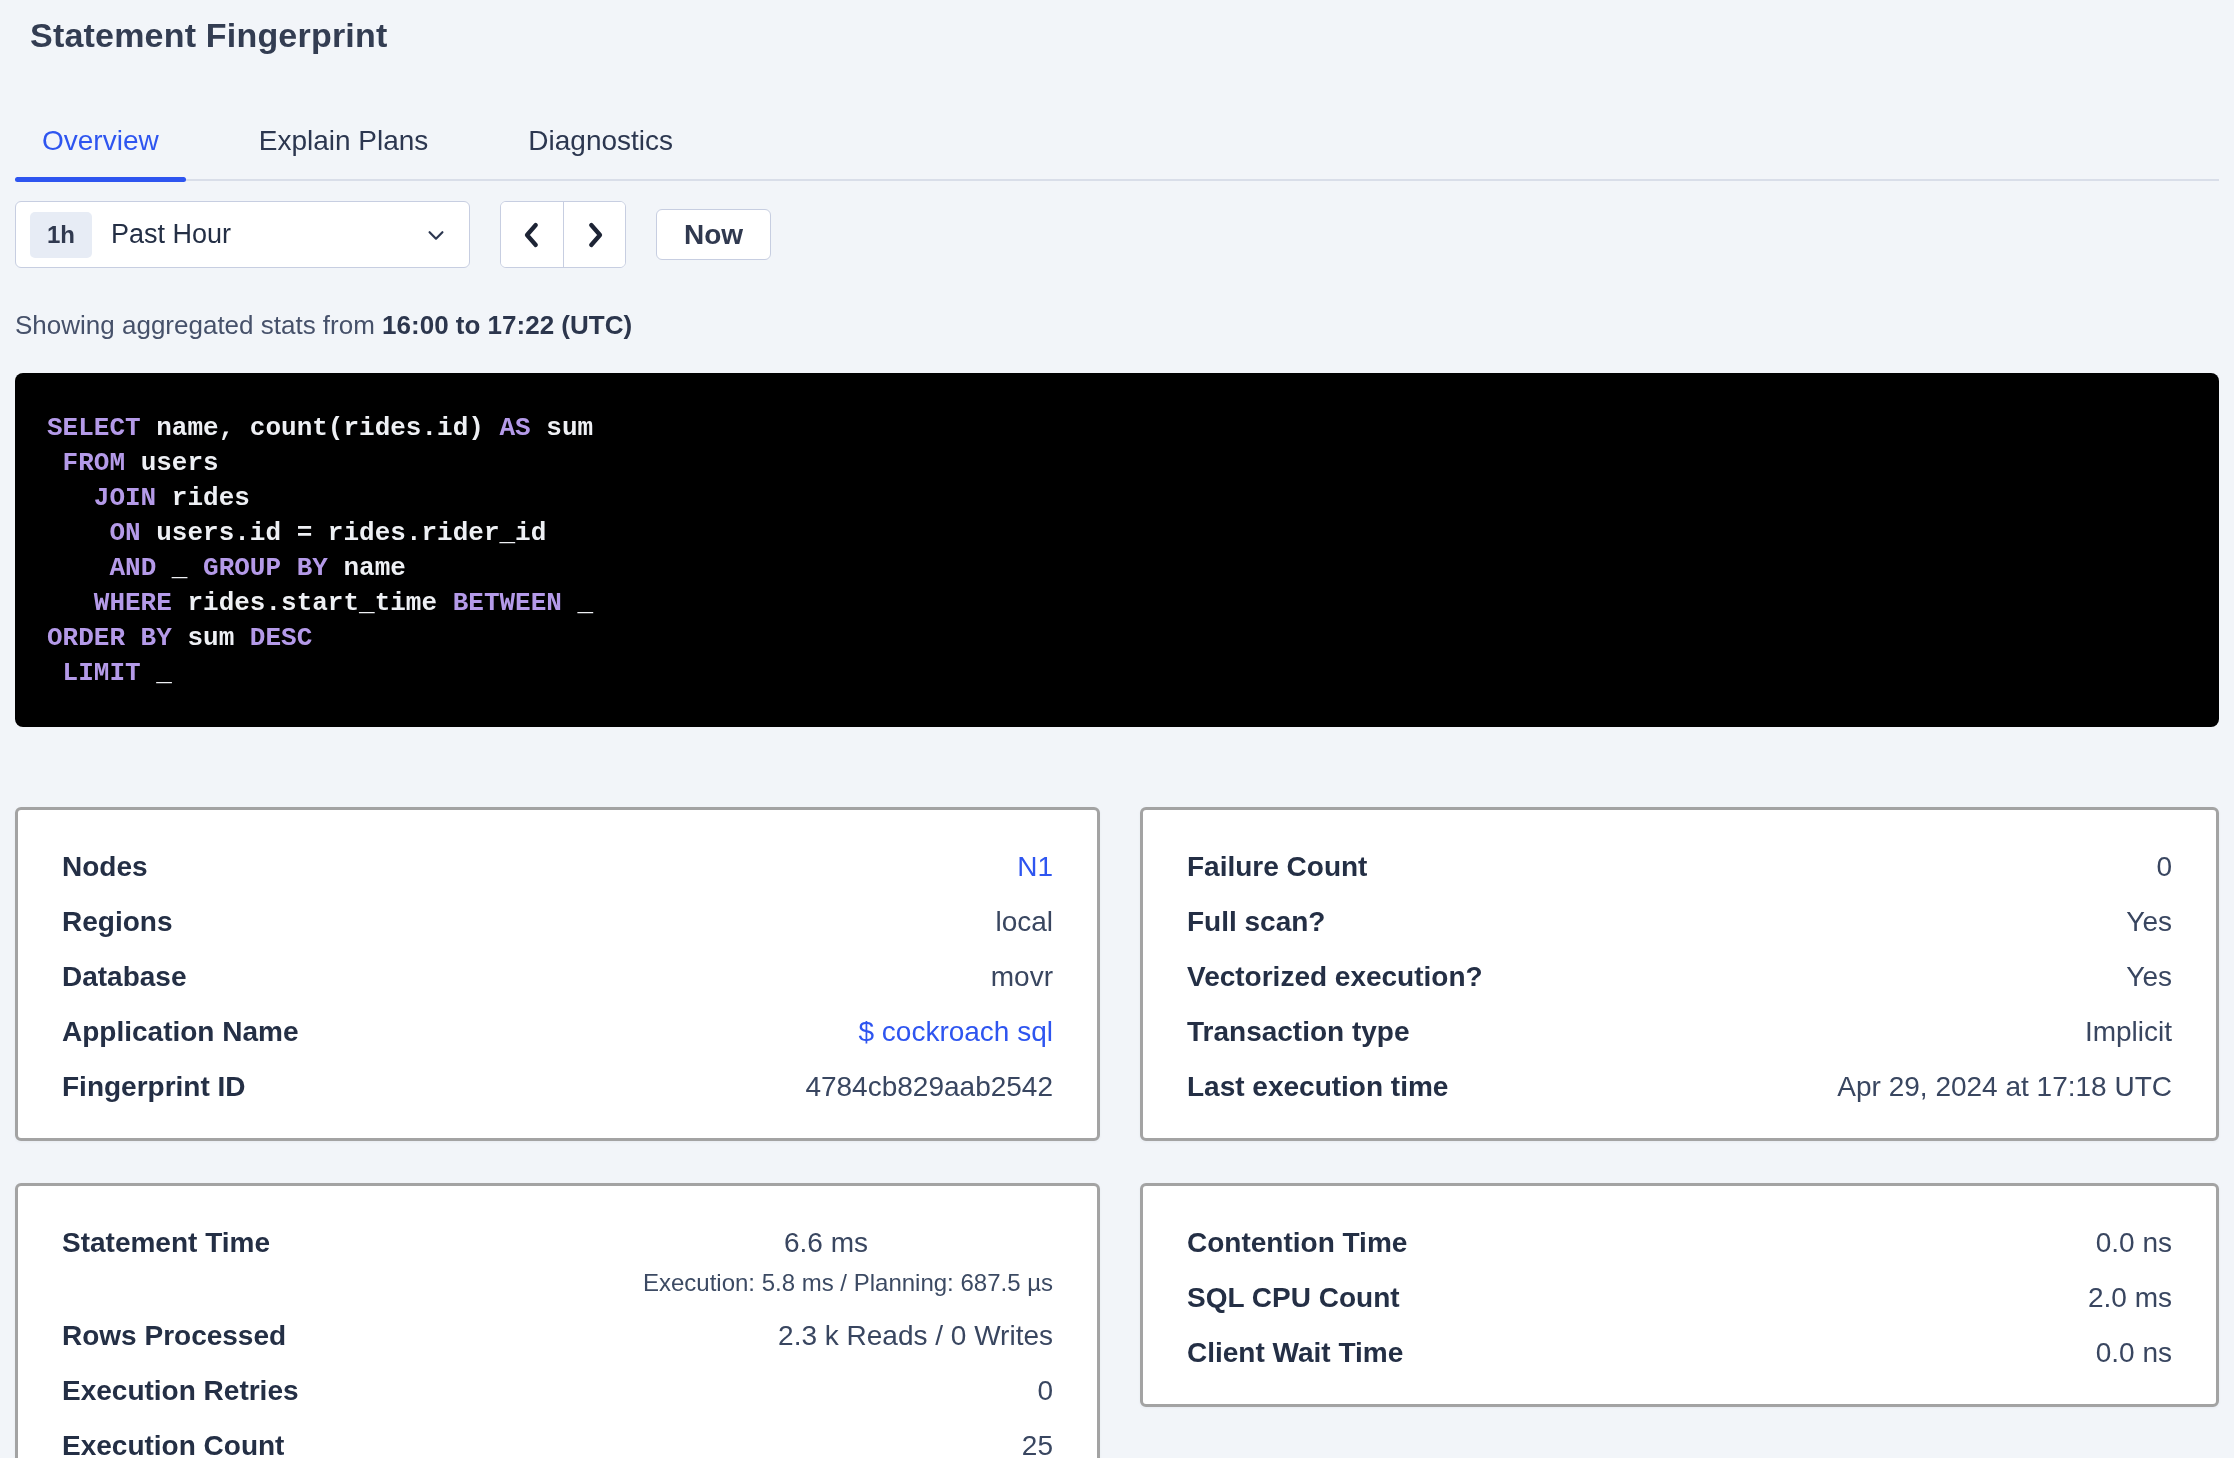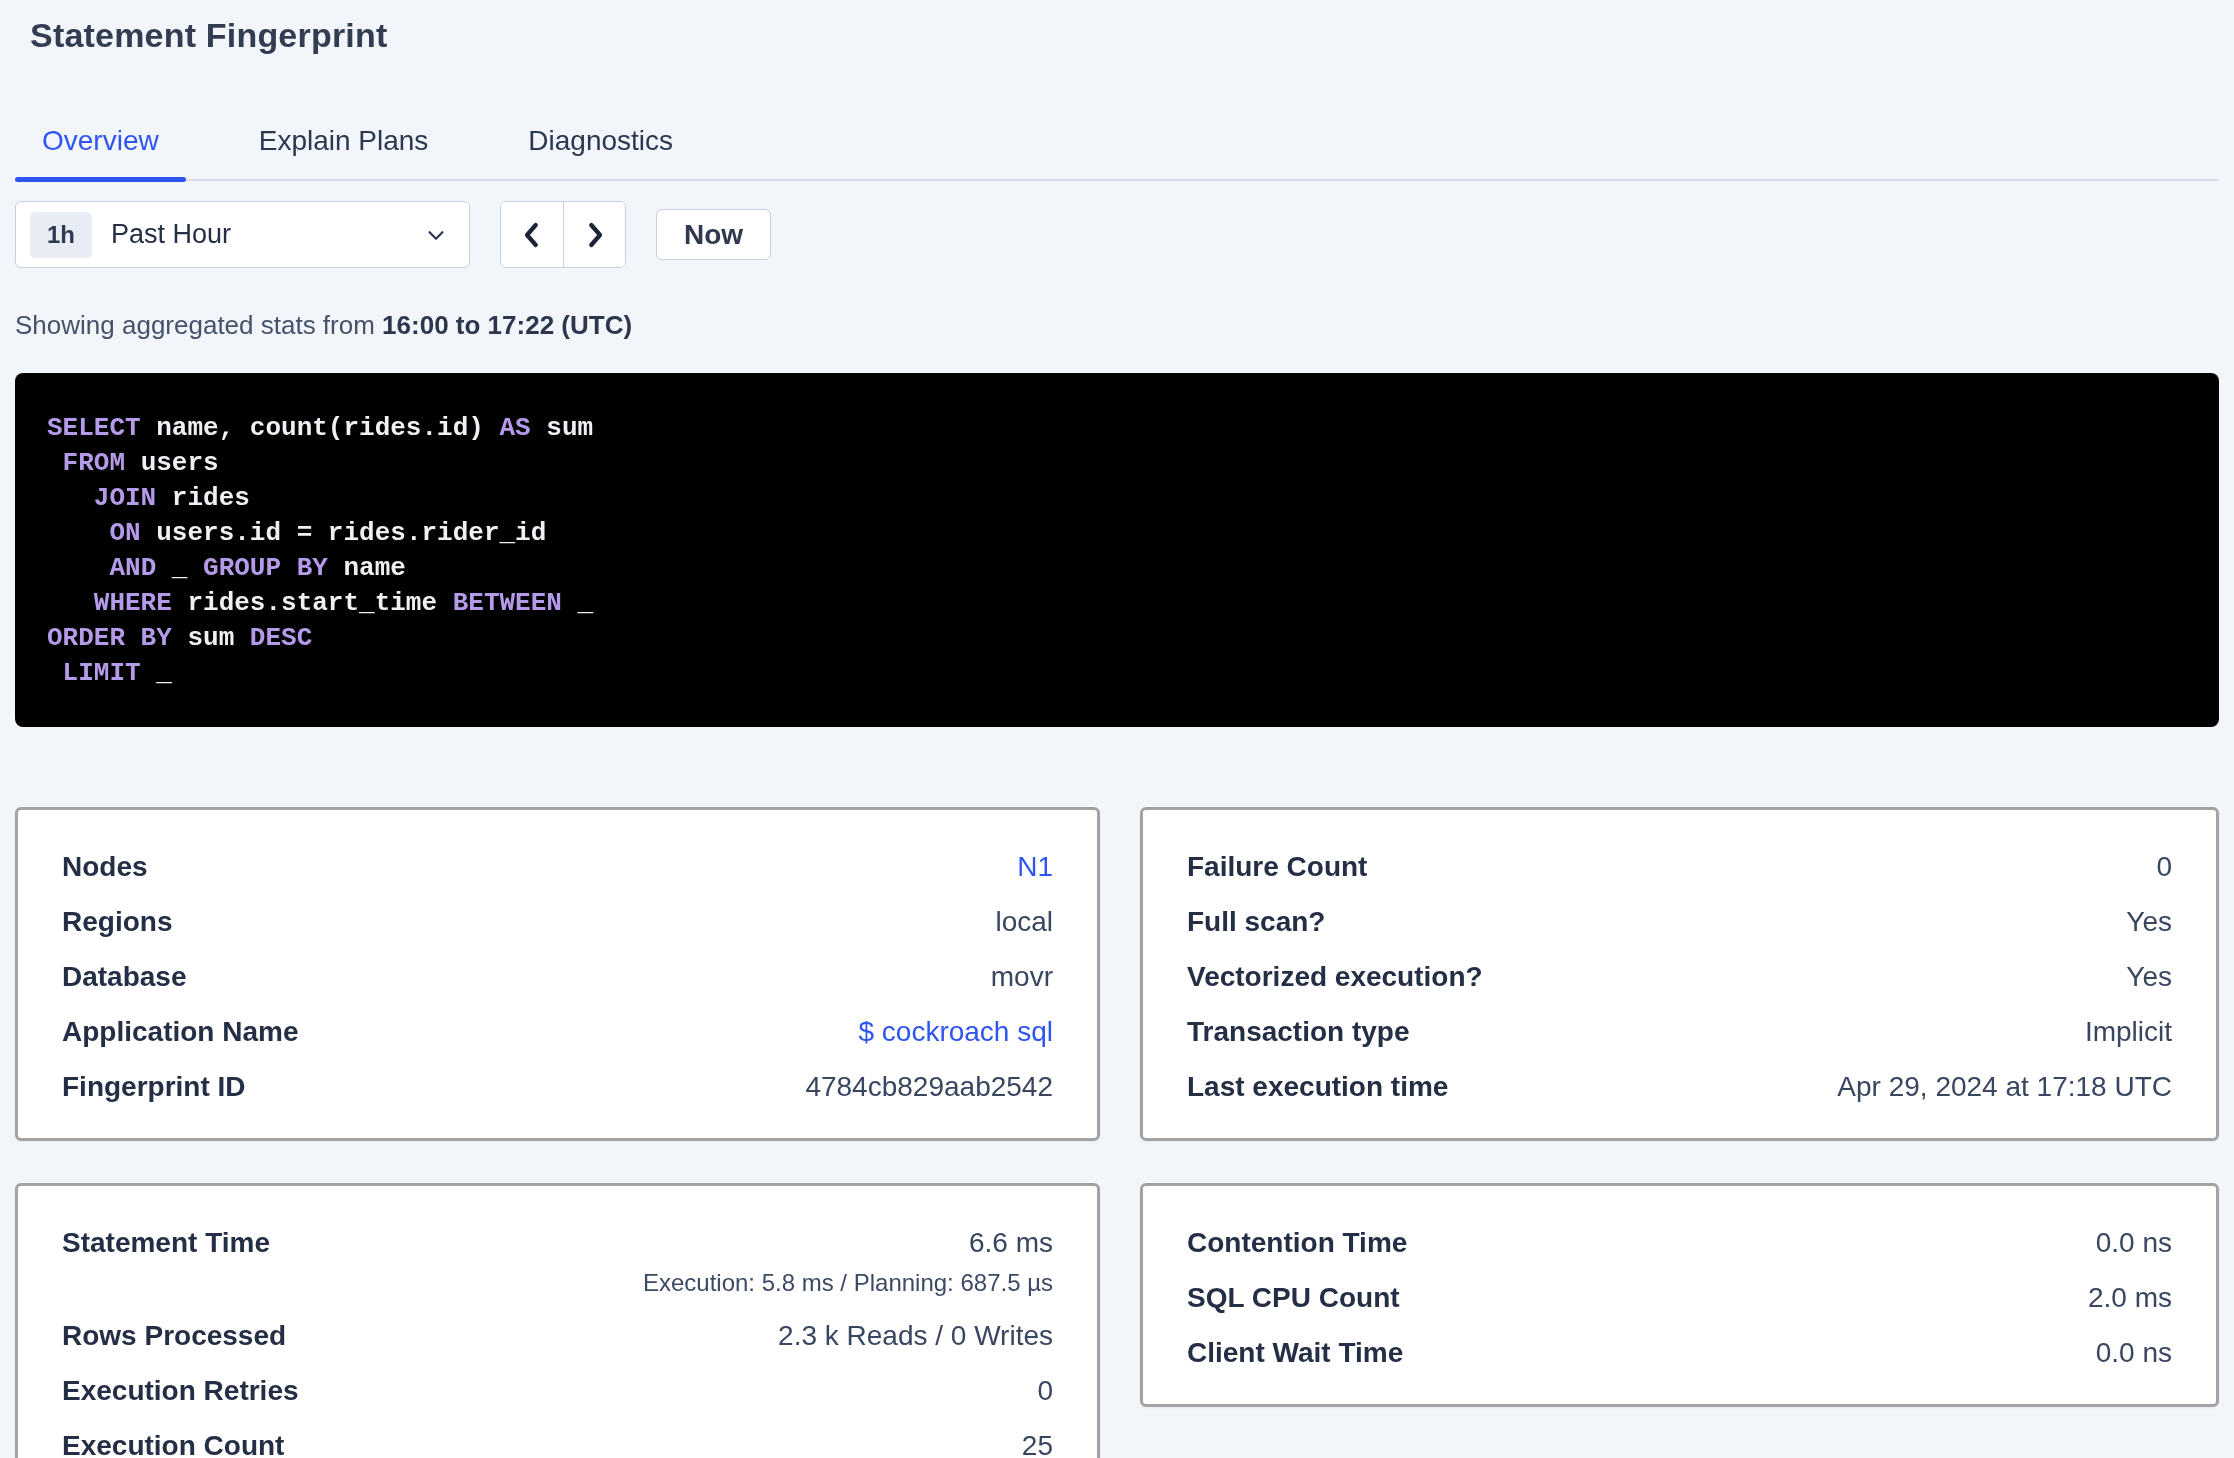--- a/index.html
+++ b/index.html
@@ -162,21 +162,21 @@
   .stat-label {
     font-size:28px;
     font-weight:700;
     color:#242f45;
     line-height:34px;
   }
   .stat-value-wrap {
     text-align:right;
     display:flex;
     flex-direction:column;
-    align-items:flex-end;
+    align-items:center;
   }
   .stat-value {
     font-size:28px;
     color:#394660;
     line-height:34px;
   }
   .stat-value.link { color:#2e55f0; cursor:pointer; }
   .stat-subvalue {
     font-size:24px;
     color:#3c4a63;

